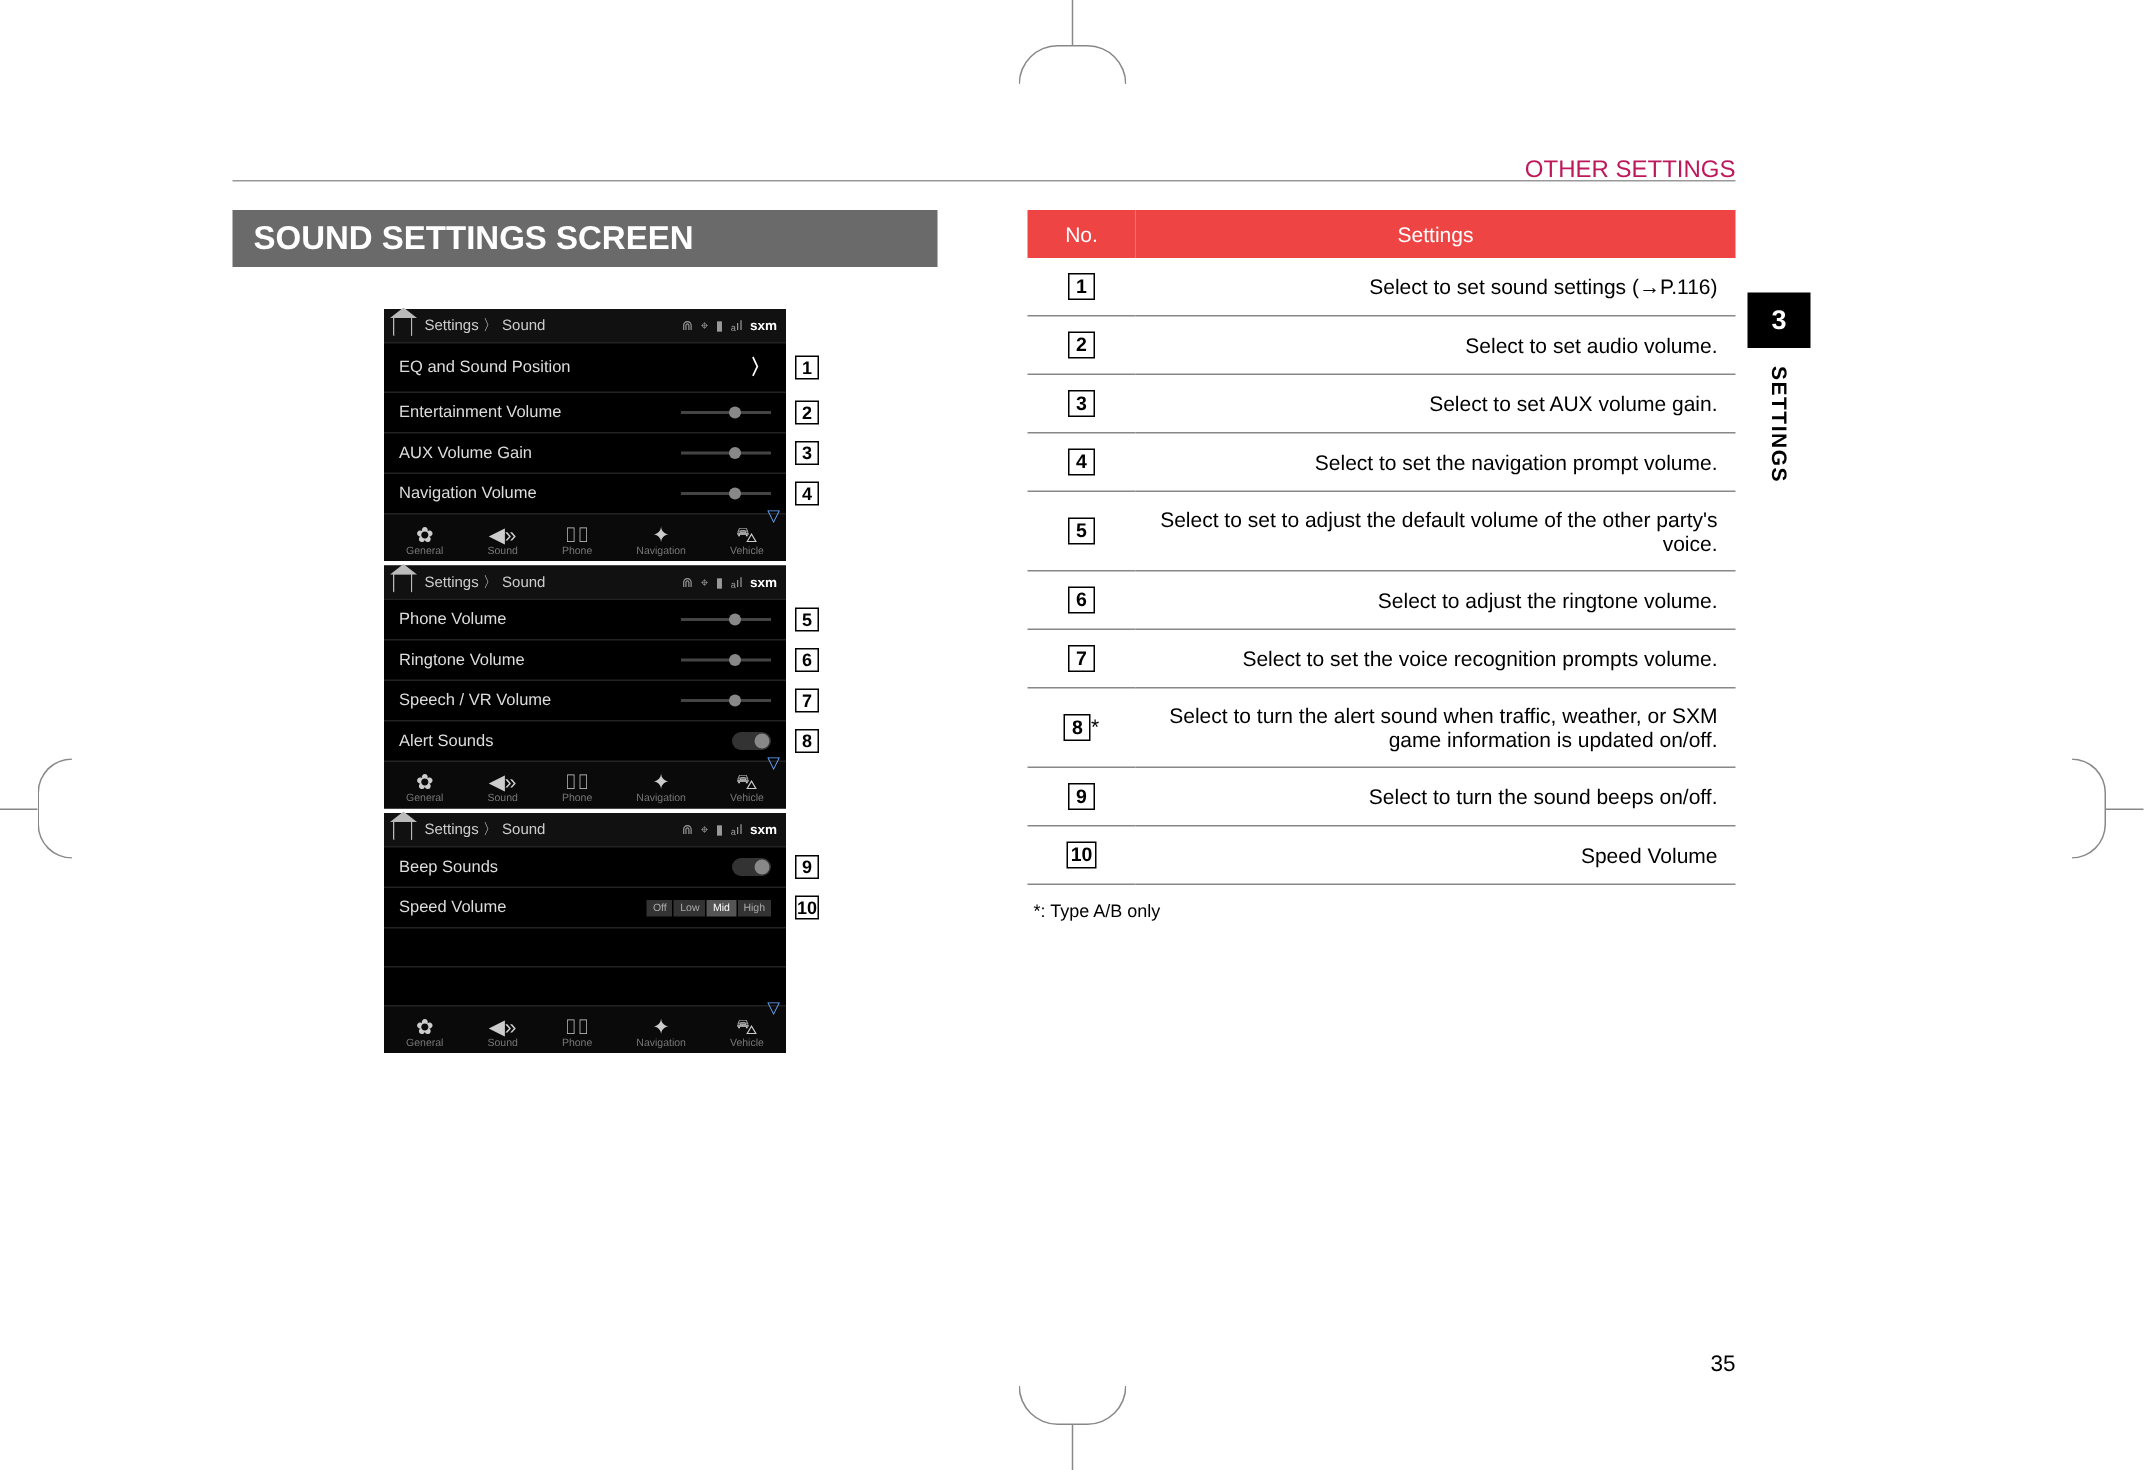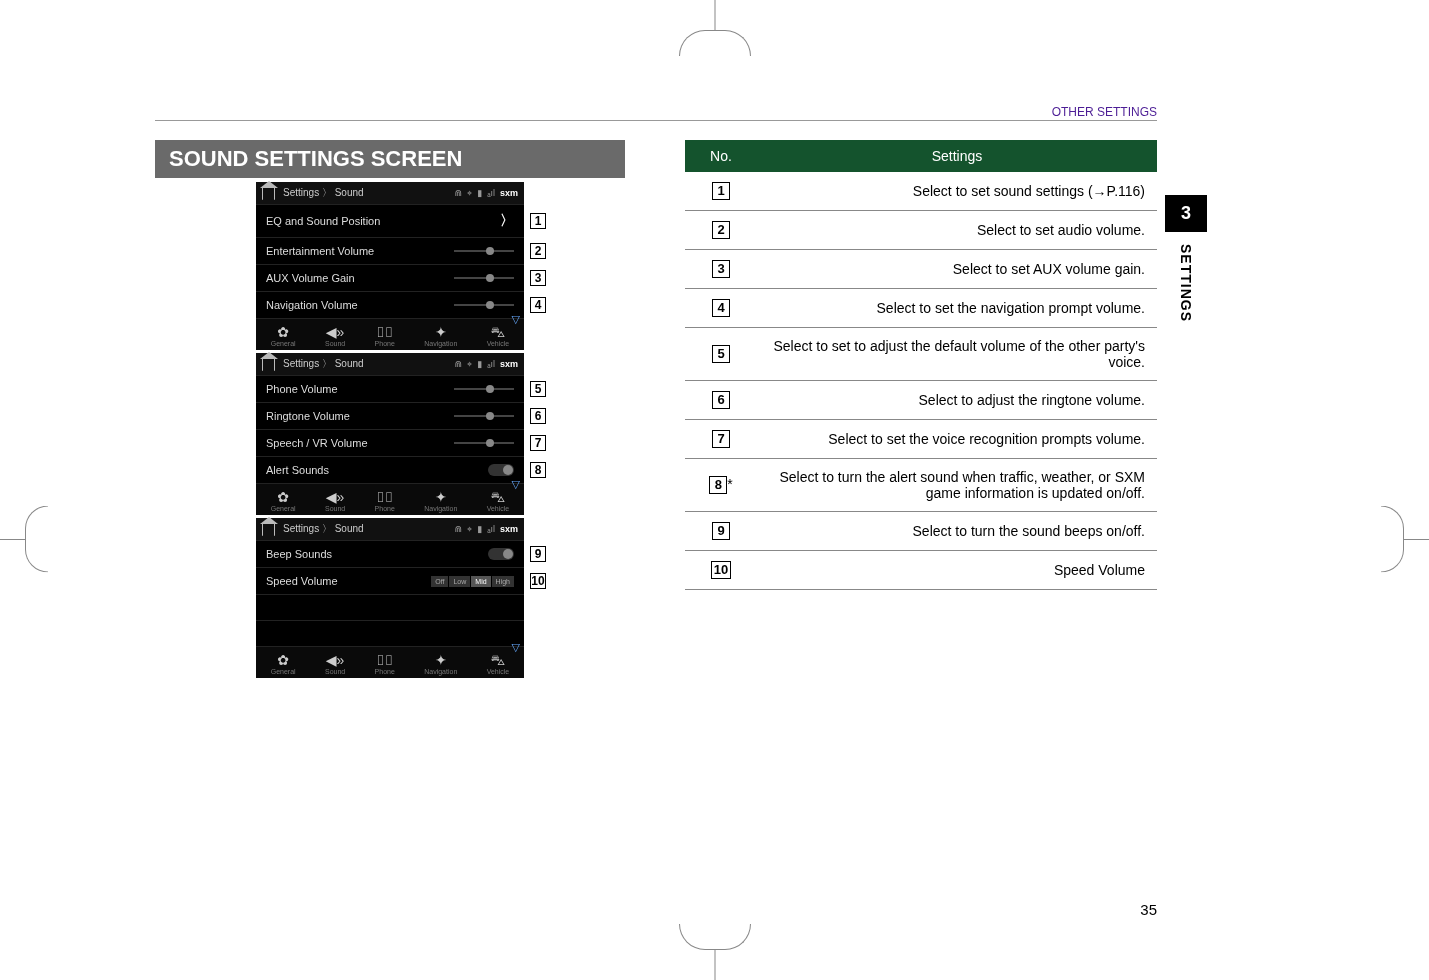--- a/index.html
+++ b/index.html
@@ -73,22 +73,22 @@
     border: 1px solid #888;
     border-left: none;
     border-radius: 0 30px 30px 0;
     right: 25px; top: 50%; transform: translateY(-50%);
   }
 
   .page-header {
     position: absolute;
     top: 105px;
     right: 272px;
-    font-size: 12px;
-    color: #4c1d95;
+    font-size: 16px;
+    color: #be185d;
   }
   .page-header-rule {
     position: absolute;
     top: 120px;
     left: 155px;
     right: 272px;
     height: 1px;
     background: #999;
   }
 
@@ -104,21 +104,21 @@
 
   .left-col { flex: 0 0 470px; }
   .right-col { flex: 1; }
 
   .section-title {
     background: #6a6a6a;
     color: #fff;
     font-weight: bold;
     font-size: 22px;
     padding: 6px 14px;
-    margin-bottom: 4px;
+    margin-bottom: 28px;
   }
 
   
   .shots { display: flex; flex-direction: column; gap: 3px; align-items: center; }
   .shot {
     width: 268px;
     background: #000;
     color: #ccc;
     font-size: 11px;
     position: relative;
@@ -194,21 +194,21 @@
     font-size: 11px; color: #6af;
   }
 
   
   .func-table {
     border-collapse: collapse;
     width: 100%;
     font-size: 14px;
   }
   .func-table thead th {
-    background: #14532d;
+    background: #ef4444;
     color: #fff;
     font-weight: normal;
     padding: 8px 12px;
     text-align: center;
   }
   .func-table thead th:first-child { width: 72px; }
   .func-table tbody td {
     border-bottom: 1px solid #888;
     padding: 10px 12px;
     vertical-align: middle;
@@ -503,20 +503,21 @@
           <tr>
             <td><span class="num-box">9</span></td>
             <td>Select to turn the sound beeps on/off.</td>
           </tr>
           <tr>
             <td><span class="num-box">10</span></td>
             <td>Speed Volume</td>
           </tr>
         </tbody>
     </table>
+    <div class="footnote">*:   Type A/B only</div>
   </div>
 </div>
 
 <div class="side-tab">
   <div class="chapter">3</div>
   <div class="label">SETTINGS</div>
 </div>
 
 <div class="page-number">35</div>
 

